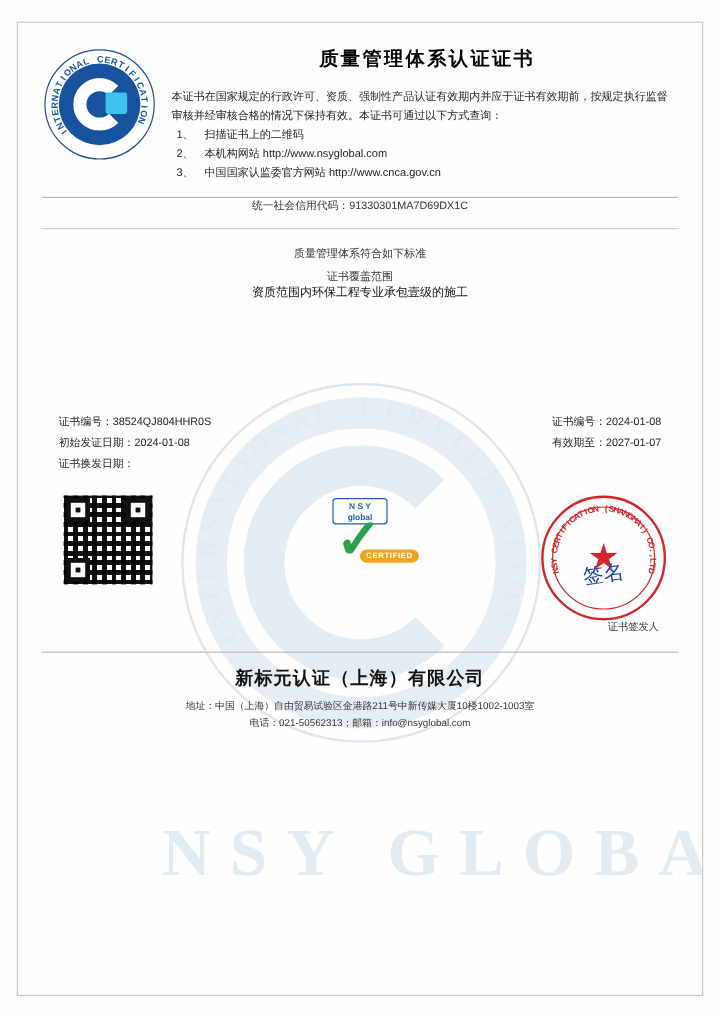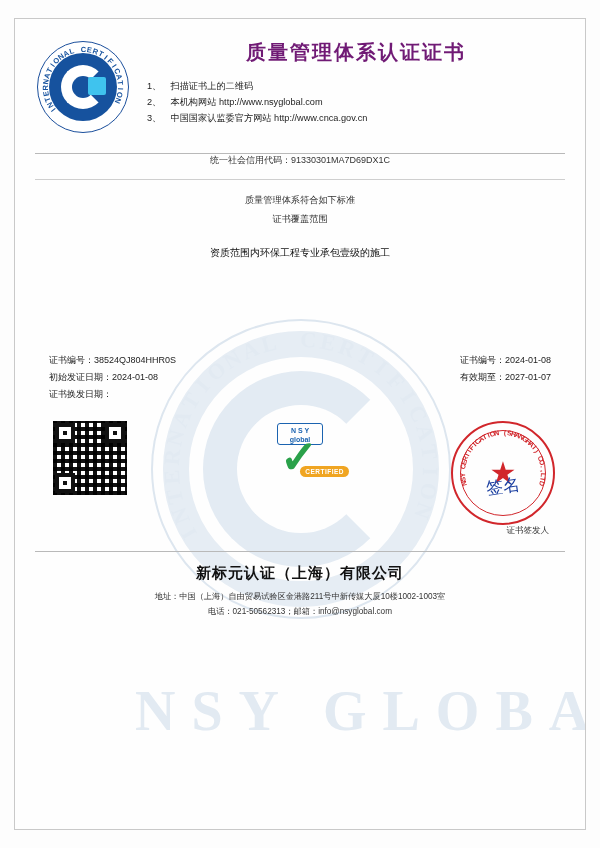--- a/index.html
+++ b/index.html
@@ -174,24 +174,24 @@
     font-family: "Liberation Sans", sans-serif;
     transform-origin: 0 0;
   }
   .head-right {
     flex: 1;
     padding-left: 4px;
   }
   .cert-title {
     text-align: center;
     font-family: Liberation Sans, sans-serif;
-    font-size: 20px;
+    font-size: 16px;
     font-weight: bold;
     letter-spacing: 2px;
-    color: #701a75;
+    color: #000000;
     margin: 6px 0 12px 0;
   }
   .intro {
     font-size: 9.2px;
     line-height: 1.75;
     color: #222;
     padding-right: 10px;
   }
   .intro .li {
     padding-left: 4px;
@@ -247,21 +247,21 @@
     font-family: "Liberation Serif", serif;
     font-size: 17px;
     font-weight: bold;
     color: #111;
     letter-spacing: 0.4px;
     margin-bottom: 16px;
   }
   .scope-label {
     font-size: 9.2px;
     color: #333;
-    margin-bottom: 20px;
+    margin-bottom: 0;
   }
   .scope-value {
     font-size: 10px;
     color: #111;
     margin-bottom: 10px;
   }
 
   
   .meta {
     position: relative;
@@ -526,20 +526,21 @@
             <span style="font-size: 7.5px; transform: rotate(74.4deg) translate(0px, -42px) translateX(-50%);">A</span>
             <span style="font-size: 7.5px; transform: rotate(83.6deg) translate(0px, -42px) translateX(-50%);">T</span>
             <span style="font-size: 7.5px; transform: rotate(92.8deg) translate(0px, -42px) translateX(-50%);">I</span>
             <span style="font-size: 7.5px; transform: rotate(102deg) translate(0px, -42px) translateX(-50%);">O</span>
             <span style="font-size: 7.5px; transform: rotate(111.2deg) translate(0px, -42px) translateX(-50%);">N</span>
           </div>
       </div>
       <div class="head-right">
         <div class="cert-title">质量管理体系认证证书</div>
         <div class="intro">
+          <div>本证书在国家规定的行政许可、资质、强制性产品认证有效期内并应于证书有效期前，按规定执行监督审核并经审核合格的情况下保持有效。本证书可通过以下方式查询：</div>
           <div class="li">1、　扫描证书上的二维码</div>
           <div class="li">2、　本机构网站 http://www.nsyglobal.com</div>
           <div class="li">3、　中国国家认监委官方网站 http://www.cnca.gov.cn</div>
         </div>
       </div>
     </div>
 
     <hr class="rule">
 
     <div class="block">

